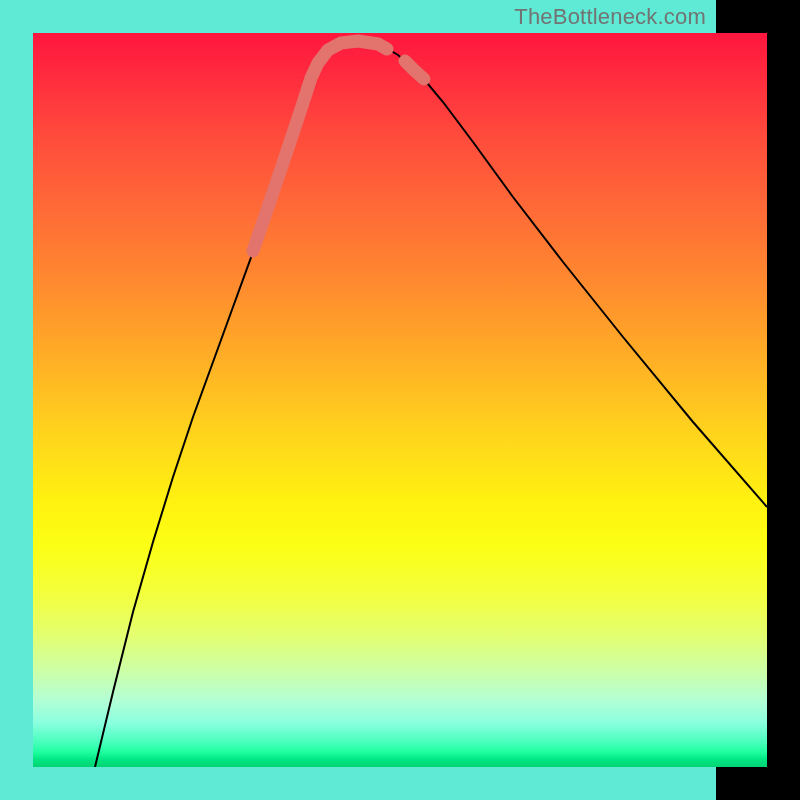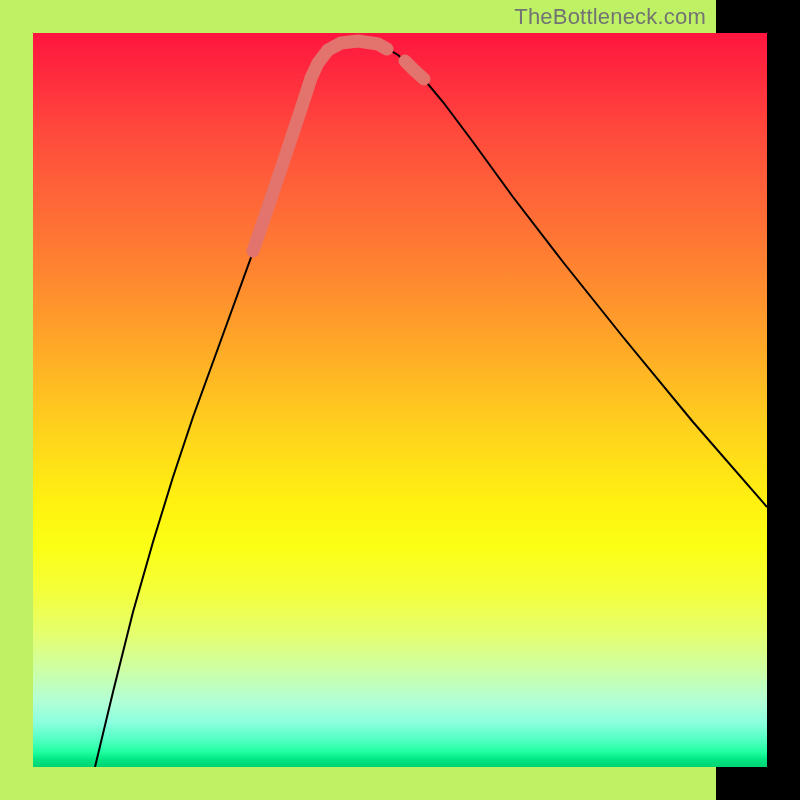--- a/index.html
+++ b/index.html
@@ -8,21 +8,21 @@
     width: 800px;
     height: 800px;
     background: #000;
     overflow: hidden;
     font-family: Arial, Helvetica, sans-serif;
   }
   .stage {
     position: relative;
     width: 716px;
     height: 800px;
-    background: #bef264;
+    background: #5eead4;
   }
   .watermark {
     position: absolute;
     top: 4px;
     right: 10px;
     color: #737373;
     font-size: 22px;
     font-weight: 500;
     letter-spacing: 0.2px;
     z-index: 20;

